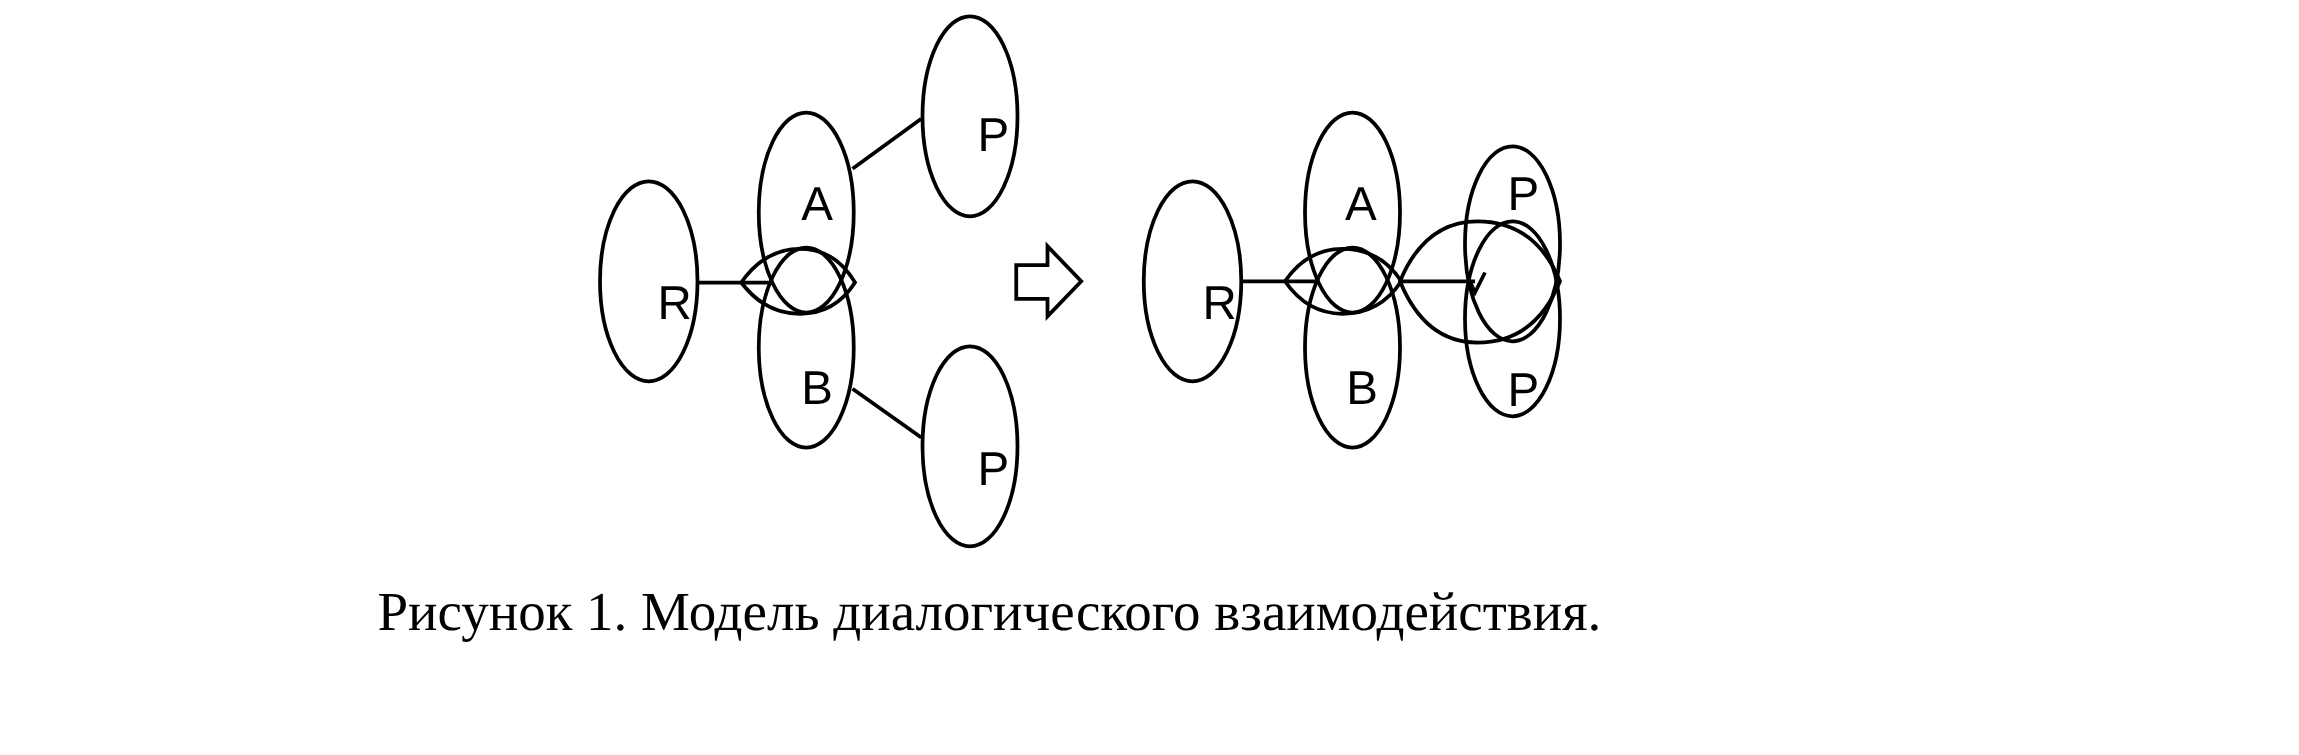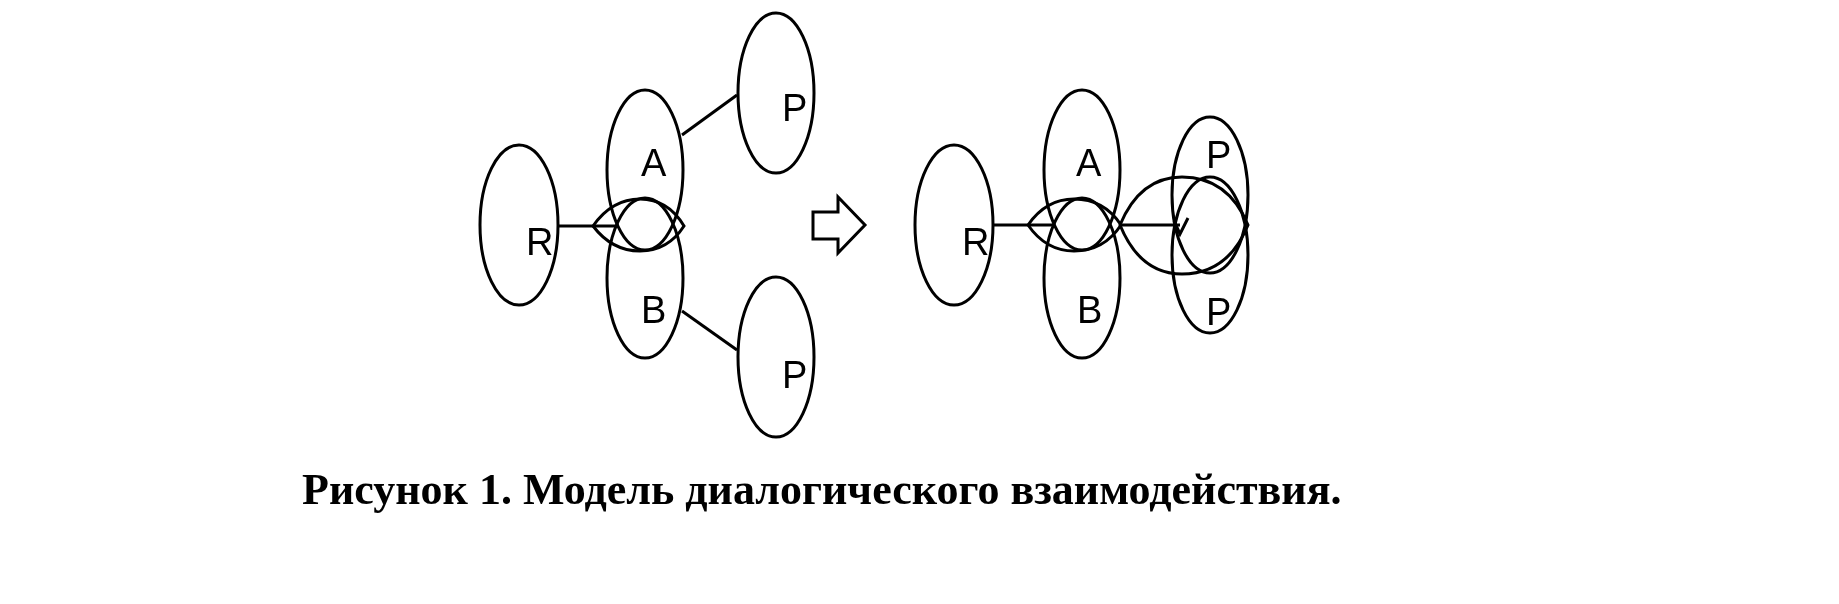--- a/index.html
+++ b/index.html
@@ -32,21 +32,21 @@
     }
     #caption {
       position: absolute;
       left: 0;
       top: 462px;
       width: 1839px;
       text-align: left;
       padding-left: 302px;
       box-sizing: border-box;
       font-family: "Liberation Serif", "DejaVu Serif", serif;
-      font-weight: bold;
+      font-weight: normal;
       font-size: 44px;
       line-height: 56px;
       color: #000000;
       letter-spacing: 0px;
       white-space: nowrap;
     }
   </style>
 </head>
 <body>
 

